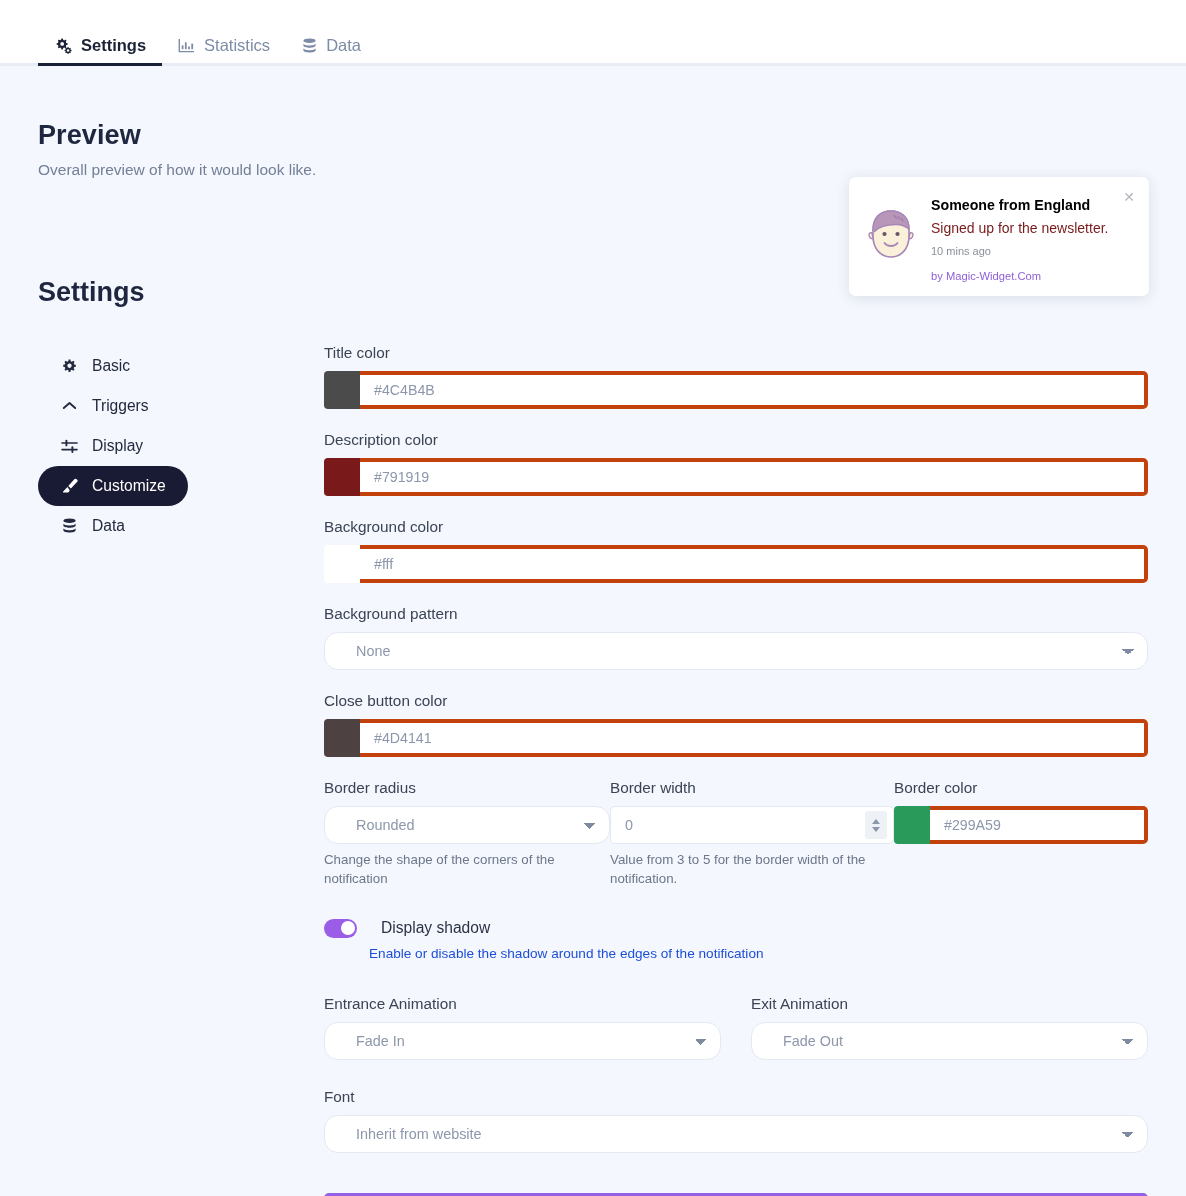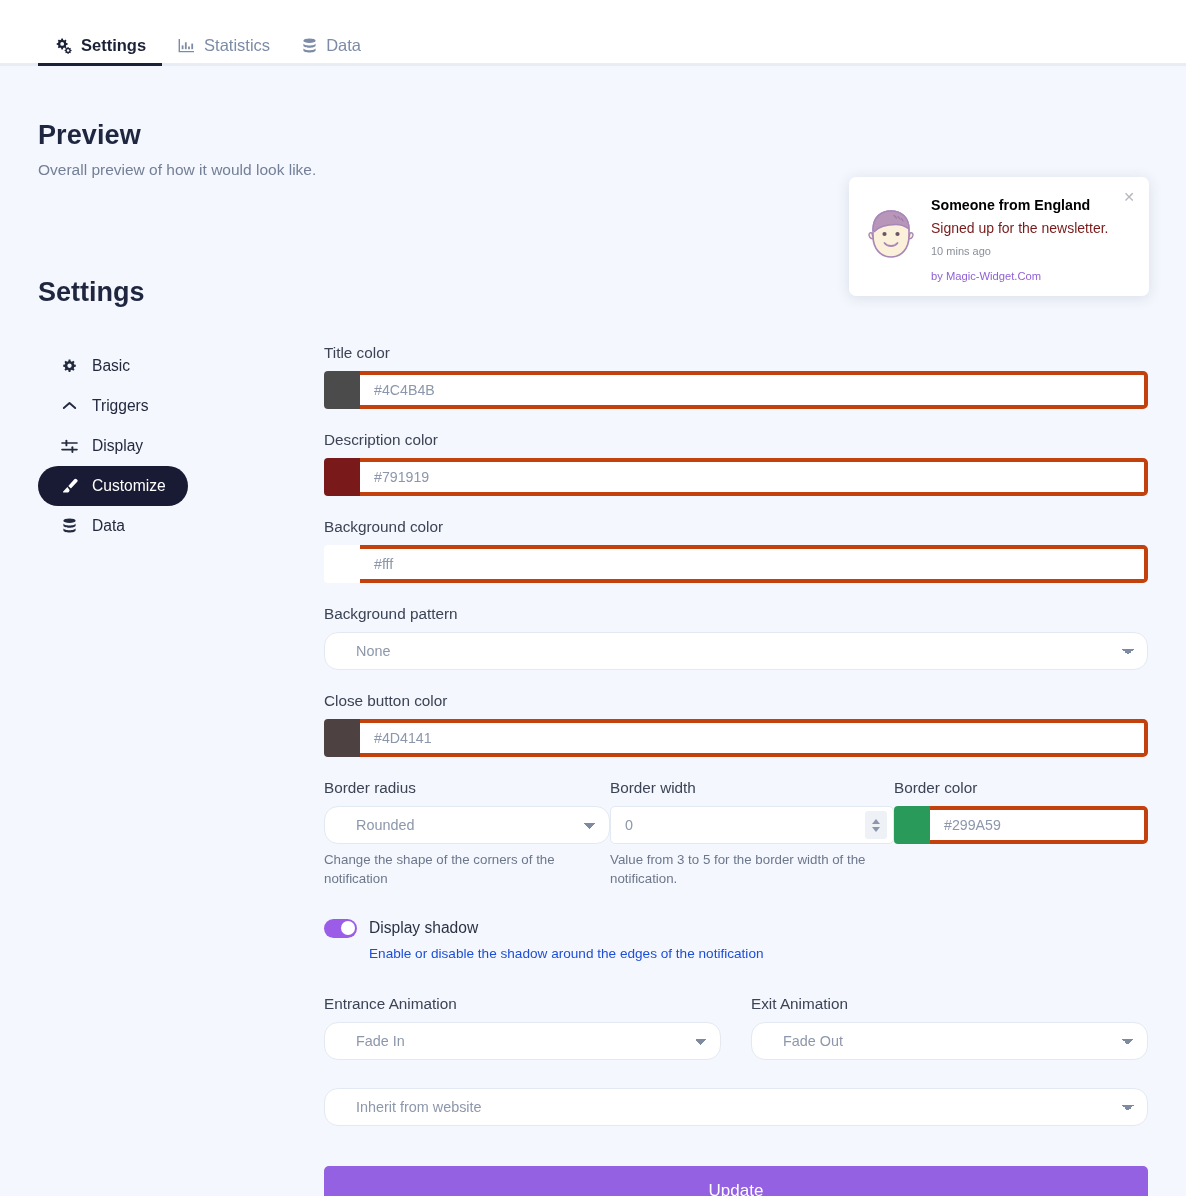--- a/index.html
+++ b/index.html
@@ -238,21 +238,21 @@
   }
   .spinner .ch {
     width: 0; height: 0;
     border-left: 4px solid transparent;
     border-right: 4px solid transparent;
   }
   .spinner .up { border-bottom: 5px solid #8d97aa; }
   .spinner .down { border-top: 5px solid #8d97aa; }
 
   
-  .togglerow { display: flex; align-items: center; gap: 12px; margin-top: 30px; }
+  .togglerow { display: flex; align-items: center; gap: 24px; margin-top: 30px; }
   .toggle {
     width: 33px; height: 19px;
     background: #9b5de8;
     border-radius: 11px;
     position: relative;
     cursor: pointer;
     flex: 0 0 33px;
   }
   .toggle .knob {
     position: absolute;
@@ -519,20 +519,21 @@
         </div>
         <div class="half-r">
           <label class="flabel">Exit Animation</label>
           <select class="sel">
             <option>Fade Out</option>
           </select>
         </div>
       </div>
 
       <div class="field" style="margin-top:28px">
+        <label class="flabel">Font</label>
         <select class="sel">
           <option>Inherit from website</option>
         </select>
       </div>
 
       <button class="btn-update">Update</button>
 
     </div>
   </div>
 </div>

